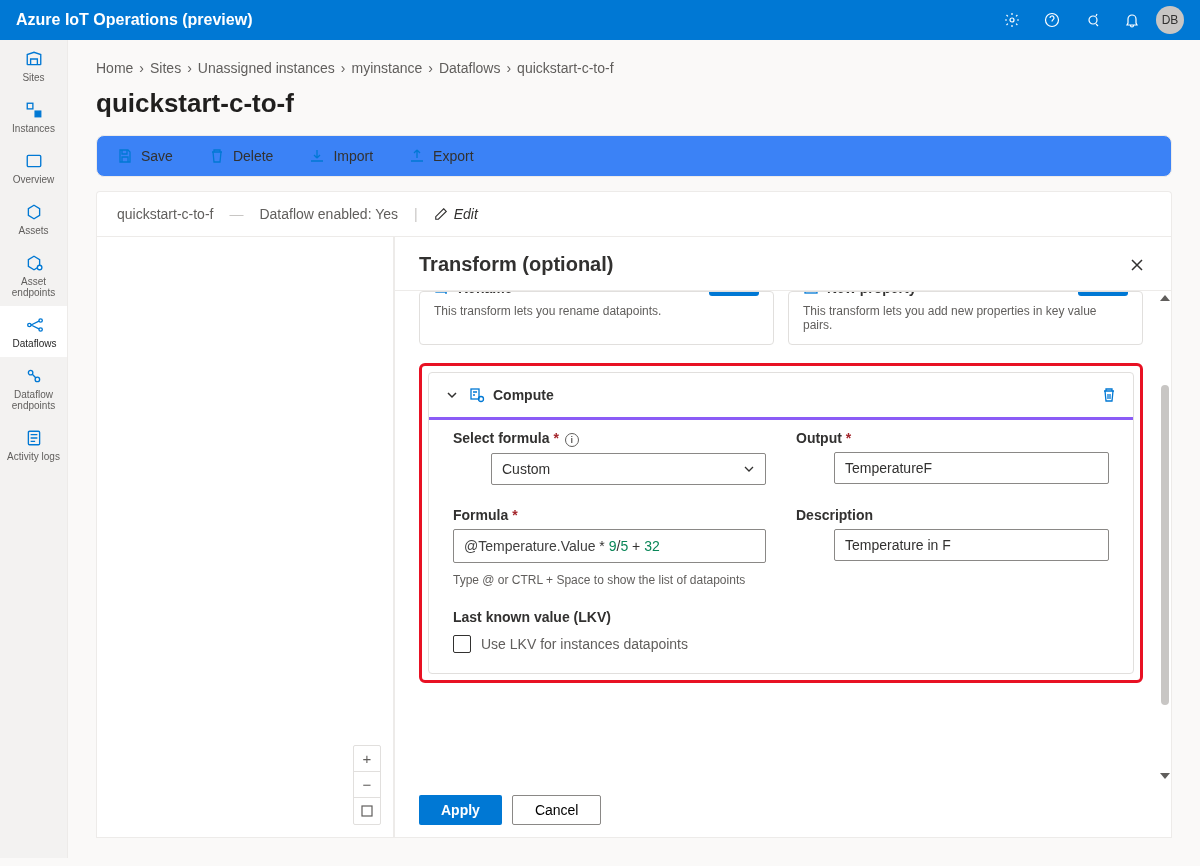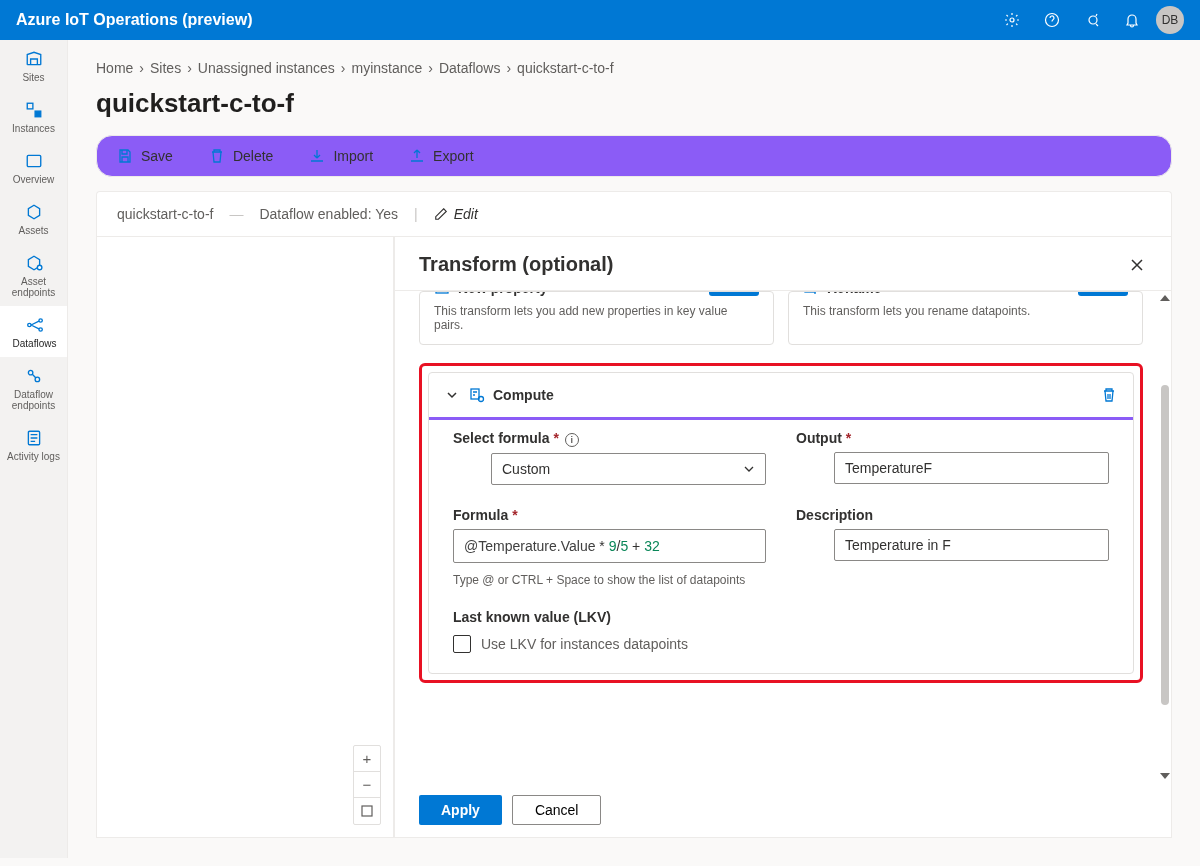--- a/index.html
+++ b/index.html
@@ -17,21 +17,21 @@
     .sidenav-item.active { background: #fff; color: #242424; border-left: 2px solid #0078d4; margin-left: -2px; padding-left: 2px; }
     .sidenav-item svg { width: 18px; height: 18px; }
     .sidenav-label { text-align: center; line-height: 1.1; }
 
     .main { flex: 1; overflow: hidden; display: flex; flex-direction: column; padding: 20px 28px; }
     .breadcrumb { font-size: 14px; color: #605e5c; display: flex; gap: 6px; align-items: center; flex-wrap: wrap; }
     .breadcrumb a { color: #605e5c; text-decoration: none; cursor: pointer; }
     .breadcrumb span.sep { color: #605e5c; }
     .page-title { font-size: 26px; font-weight: 600; margin: 12px 0 16px 0; color: #201f1e; }
 
-    .cmdbar { background: #8b5cf6; border: 1px solid #edebe9; border-radius: 16px; padding: 12px 20px; display: flex; gap: 36px; align-items: center; margin-bottom: 14px; }
+    .cmdbar { background: #3b82f6; border: 1px solid #edebe9; border-radius: 8px; padding: 12px 20px; display: flex; gap: 36px; align-items: center; margin-bottom: 14px; }
     .cmd-btn { display: flex; align-items: center; gap: 8px; cursor: pointer; color: #323130; }
     .cmd-btn svg { width: 16px; height: 16px; color: #0078d4; }
 
     .statusbar { background: white; border: 1px solid #edebe9; border-radius: 4px 4px 0 0; border-bottom: none; padding: 14px 20px; display: flex; gap: 16px; align-items: center; font-size: 14px; color: #605e5c; }
     .status-divider { color: #c8c6c4; }
     .status-edit { display: flex; align-items: center; gap: 6px; cursor: pointer; color: #323130; font-style: italic; }
 
     .content-row { display: flex; flex: 1; min-height: 0; }
     .canvas { flex: 1; background: white; border: 1px solid #edebe9; position: relative; }
     .zoom-controls { position: absolute; right: 12px; bottom: 12px; display: flex; flex-direction: column; background: white; border: 1px solid #e1dfdd; border-radius: 2px; }
@@ -262,41 +262,41 @@
         </div>
 
         <div class="panel-body">
           <div class="scroll-content">
 
           <div class="transform-cards">
             <div class="tcard" style="overflow:hidden;">
               <div class="tcard-head" style="margin-top:-24px;">
                 <div class="tcard-head-left">
                   <svg width="16" height="16" viewBox="0 0 16 16" fill="none" stroke="#0078d4" stroke-width="1.3">
-                        <rect x="2" y="3" width="12" height="10"></rect>
-                        <path d="M8 5v6M5 8h6"></path>
+                        <rect x="2" y="4" width="10" height="8"></rect>
+                        <path d="M12 2v12"></path>
                       </svg>
-                  <span>New property</span>
+                  <span>Rename</span>
                 </div>
                 <div class="tcard-pill">+ Add</div>
               </div>
-              <div>This transform lets you add new properties in key value pairs.</div>
+              <div>This transform lets you rename datapoints.</div>
             </div>
             <div class="tcard" style="overflow:hidden;">
               <div class="tcard-head" style="margin-top:-24px;">
                 <div class="tcard-head-left">
                   <svg width="16" height="16" viewBox="0 0 16 16" fill="none" stroke="#0078d4" stroke-width="1.3">
-                        <rect x="2" y="4" width="10" height="8"></rect>
-                        <path d="M12 2v12"></path>
+                        <rect x="2" y="3" width="12" height="10"></rect>
+                        <path d="M8 5v6M5 8h6"></path>
                       </svg>
-                  <span>Rename</span>
+                  <span>New property</span>
                 </div>
                 <div class="tcard-pill">+ Add</div>
               </div>
-              <div>This transform lets you rename datapoints.</div>
+              <div>This transform lets you add new properties in key value pairs.</div>
             </div>
           </div>
 
           <div class="highlight-box">
             <div class="compute-card">
               <div class="compute-head">
                 <svg class="chev" width="14" height="14" viewBox="0 0 14 14" fill="none" stroke="#323130" stroke-width="1.5">
                       <path d="M3 5l4 4 4-4"></path>
                     </svg>
                 <div class="compute-head-title">

